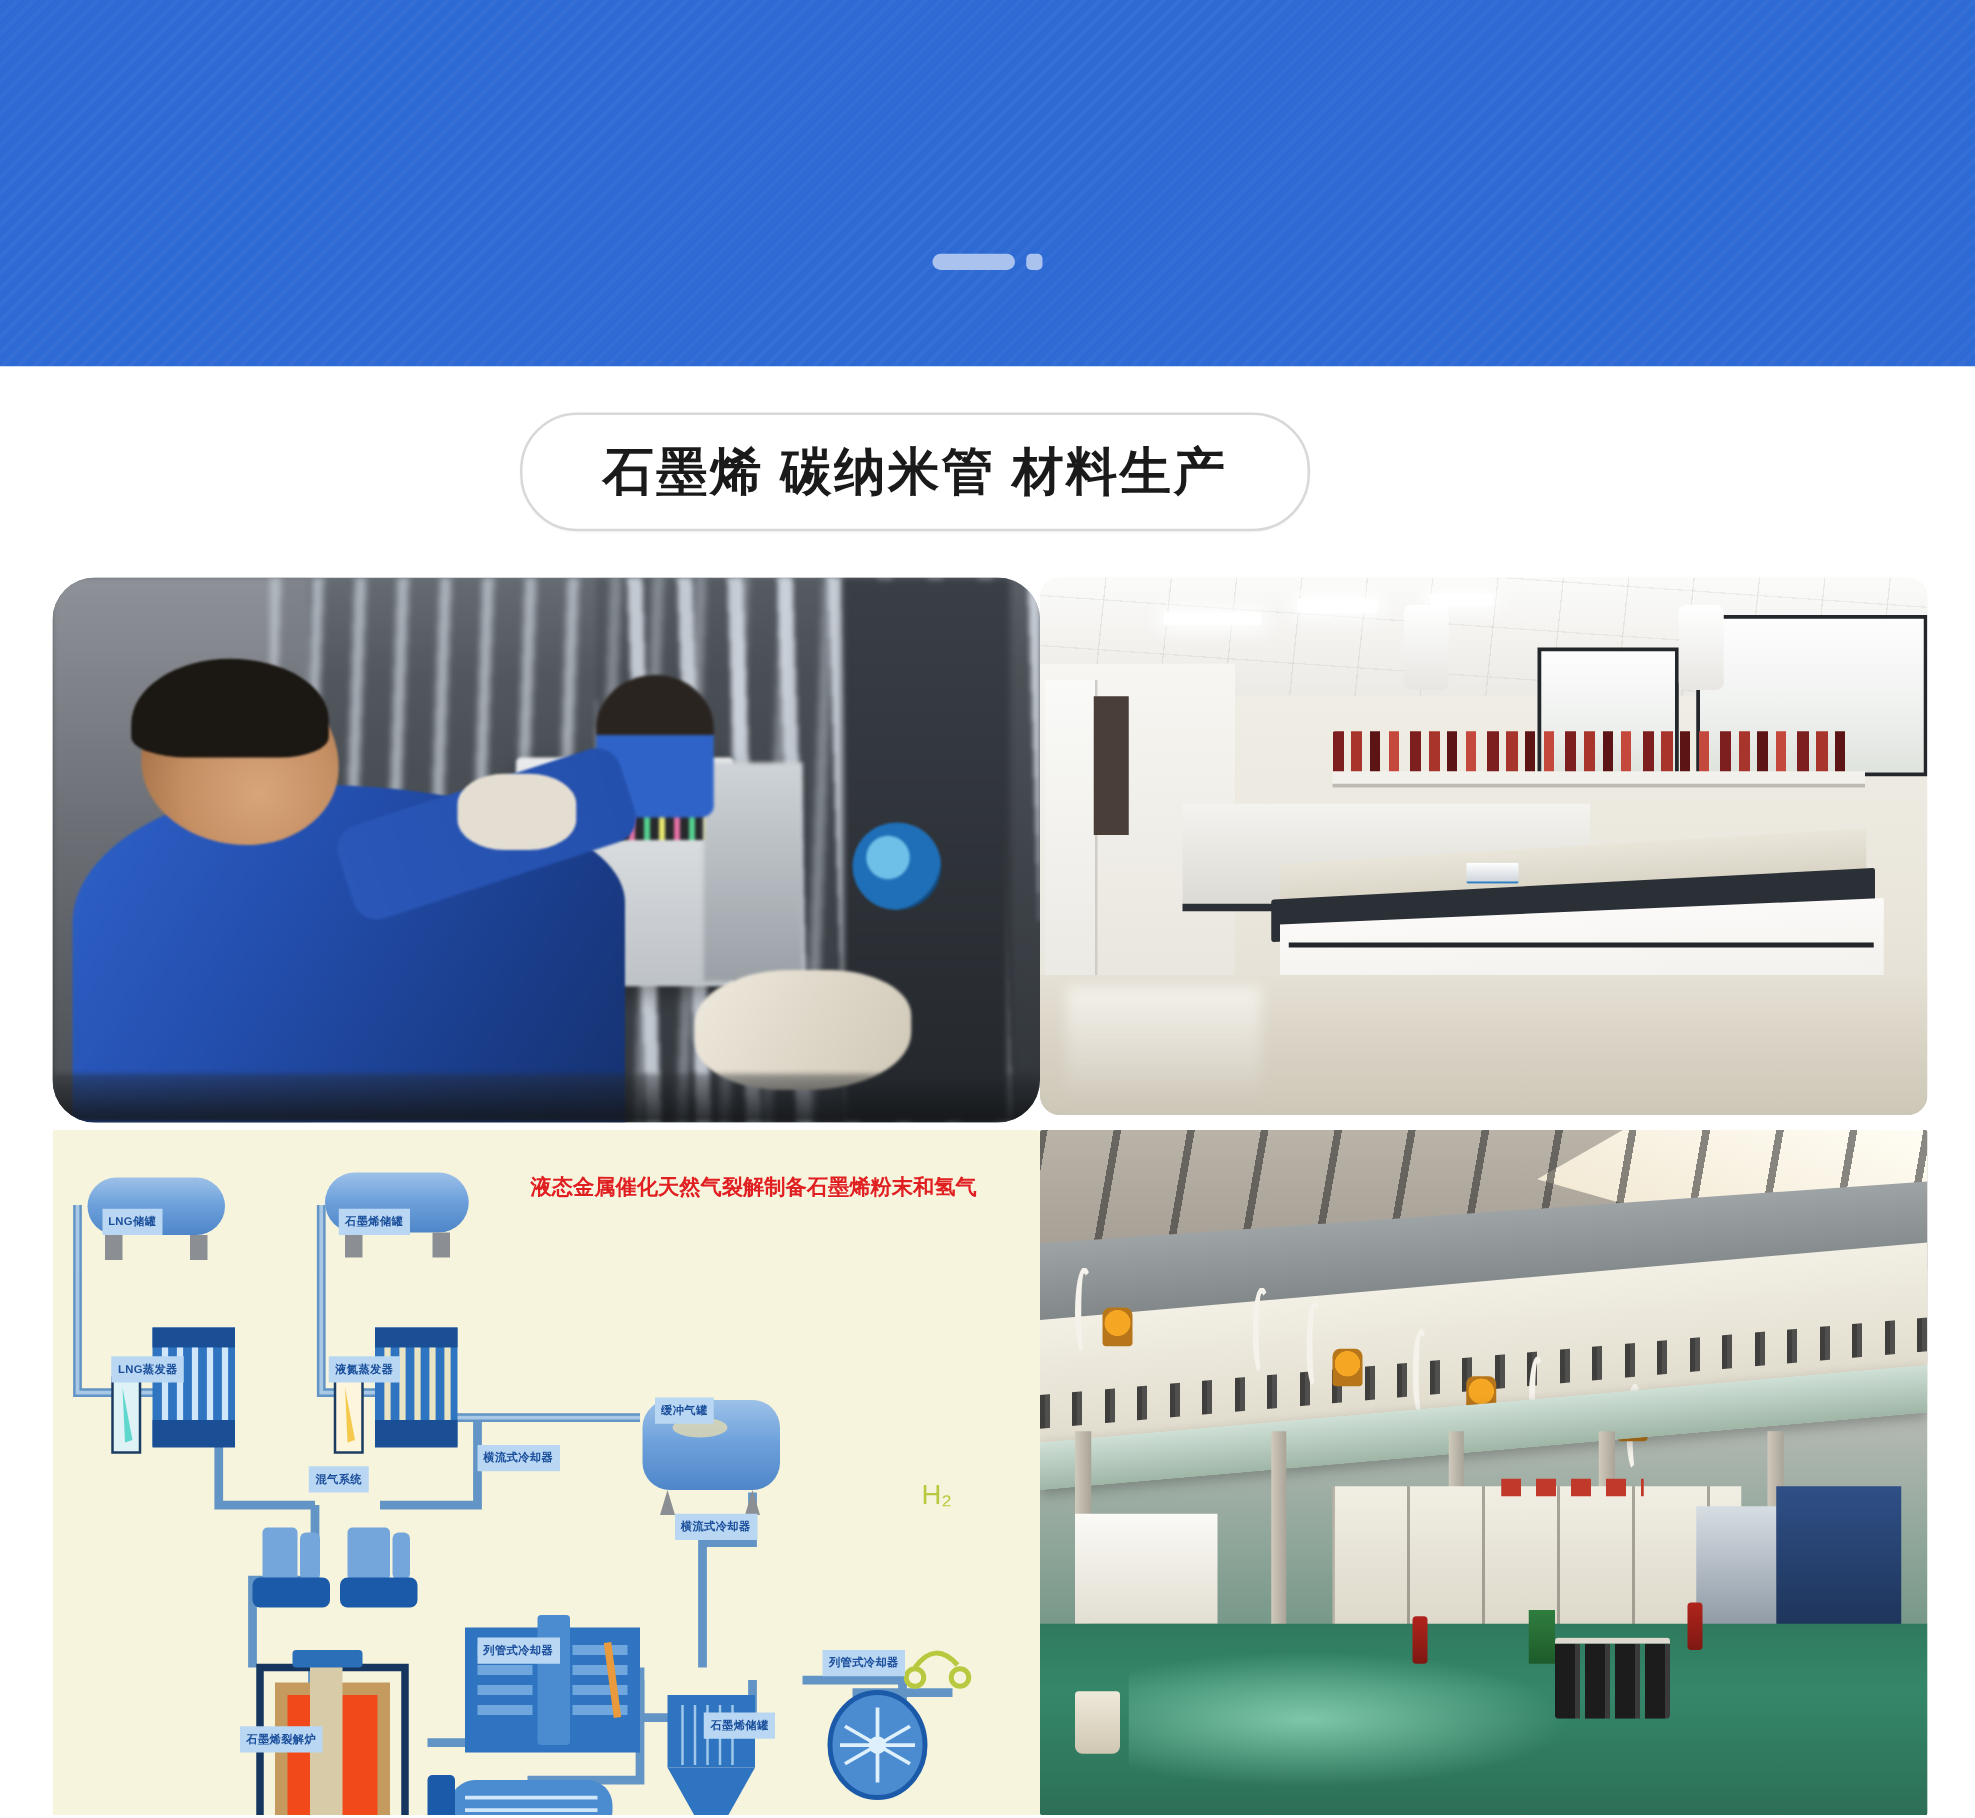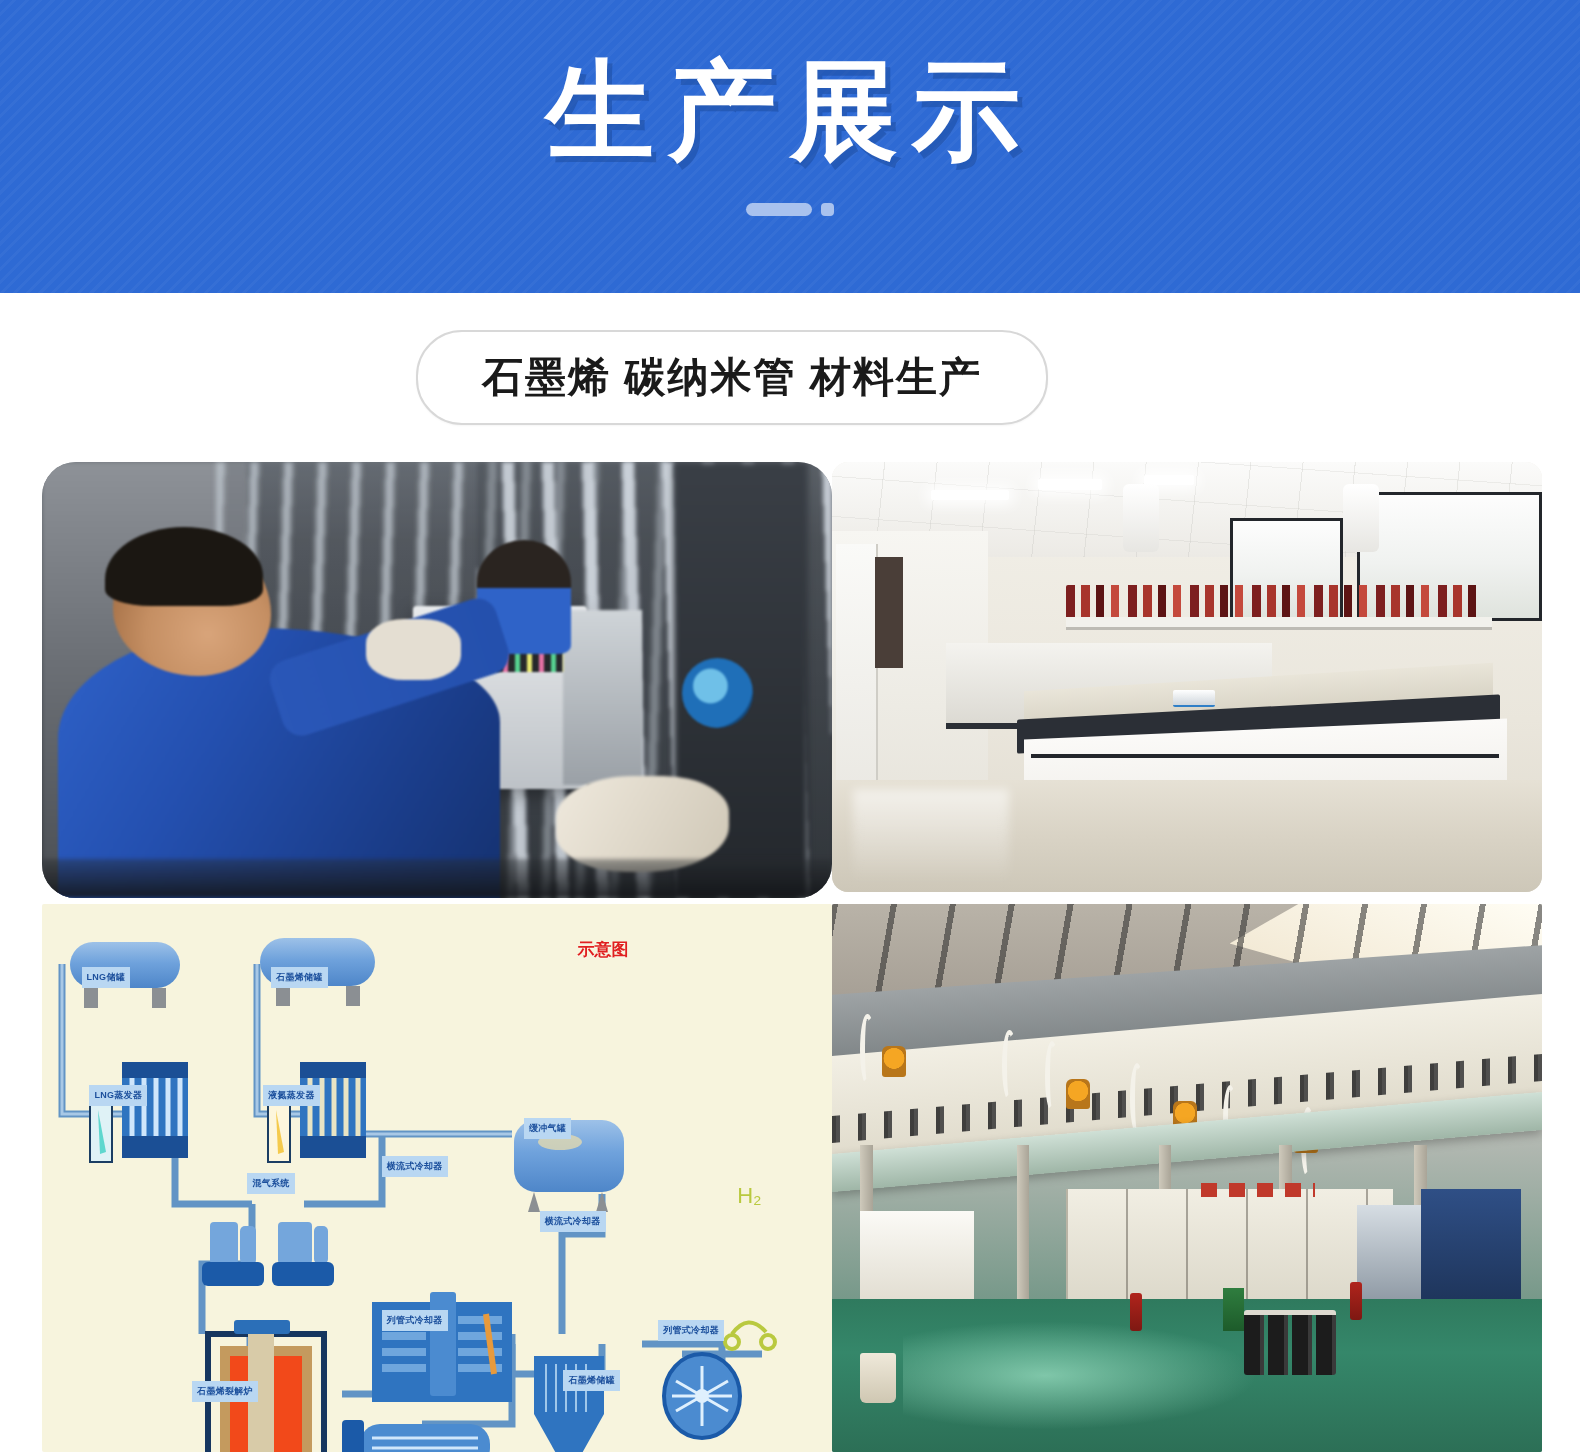--- a/index.html
+++ b/index.html
@@ -434,21 +434,20 @@
     position:absolute; left:55%; bottom:22%; width:3%; height:8%;
     background:linear-gradient(180deg,#2f7d3f,#1d5b2a);
   }
 </style>
 </head>
 <body>
 
 <div class="page">
 
   <div class="header-band">
-    <div class="header-title">生产展示</div>
     <div class="header-deco">
       <span class="deco-bar"></span>
       <span class="deco-dot"></span>
     </div>
   </div>
 
   <div class="subtitle-wrap">
     <div class="subtitle-pill">石墨烯 碳纳米管 材料生产</div>
   </div>
 
@@ -670,21 +669,21 @@
             </g>
 
             <g>
               <path d="M690 430 q16 -22 34 -2" stroke="#b9c93f" stroke-width="4" fill="none"></path>
               <circle cx="690" cy="438" r="7" fill="none" stroke="#b9c93f" stroke-width="4"></circle>
               <circle cx="726" cy="438" r="7" fill="none" stroke="#b9c93f" stroke-width="4"></circle>
             </g>
           </svg>
         </div>
         <div class="dtitle">
-          <div>示意图</div>
+          <div>液态金属催化天然气裂解制备石墨烯粉末和氢气</div>
         </div>
         <div class="dlabel" style="left:5%;top:11.5%">LNG储罐</div>
         <div class="dlabel" style="left:29%;top:11.5%">石墨烯储罐</div>
         <div class="dlabel" style="left:6%;top:33%">LNG蒸发器</div>
         <div class="dlabel" style="left:28%;top:33%">液氮蒸发器</div>
         <div class="dlabel" style="left:61%;top:39%">缓冲气罐</div>
         <div class="dlabel" style="left:26%;top:49%">混气系统</div>
         <div class="dlabel" style="left:43%;top:46%">横流式冷却器</div>
         <div class="dlabel" style="left:63%;top:56%">横流式冷却器</div>
         <div class="dlabel" style="left:43%;top:74%">列管式冷却器</div>

